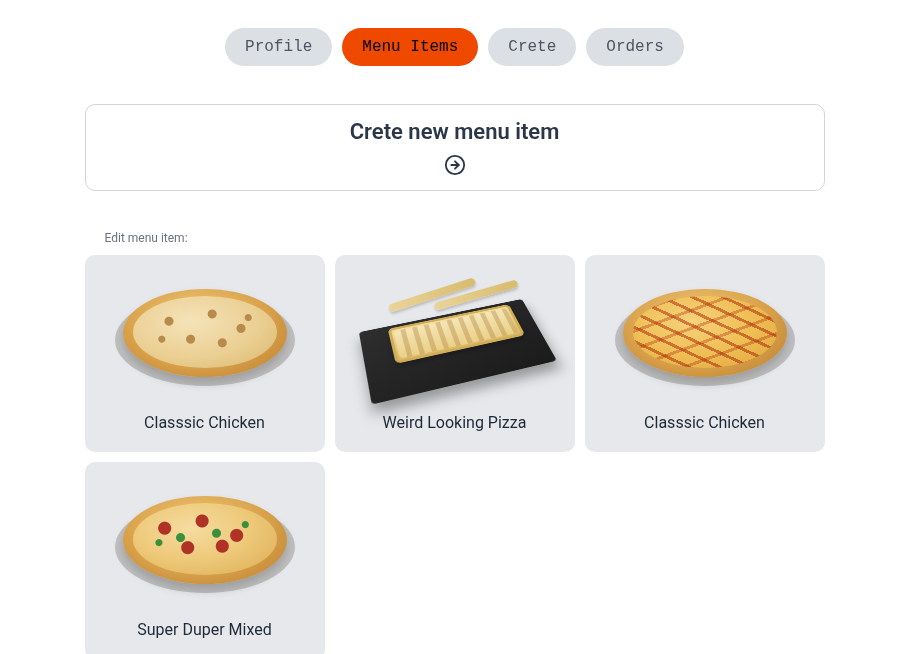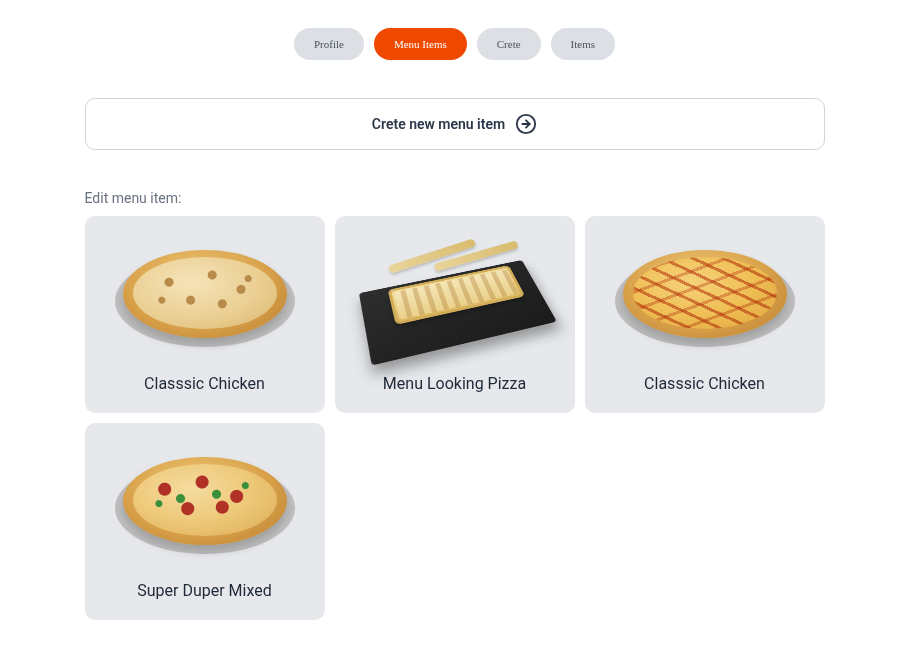--- a/index.html
+++ b/index.html
@@ -21,51 +21,53 @@
       justify-content: center;
       gap: 10px;
       margin-bottom: 38px;
     }
     .tab {
       background: #dcdfe3;
       color: #4b5563;
       border: none;
       border-radius: 9999px;
       padding: 10px 20px;
-      font-size: 11px;
+      font-size: 16px;
       cursor: pointer;
-      font-family: Liberation Serif, serif;
+      font-family: Liberation Mono, monospace;
     }
     .tab.active {
       background: #ef4900;
-      color: #ffffff;
+      color: #000000;
       font-weight: 500;
     }
     .create-btn {
       width: 100%;
       border: 1px solid #d1d5db;
       background: #ffffff;
       border-radius: 10px;
       padding: 14px 0;
-      font-size: 14px;
+      font-size: 22px;
       font-weight: 600;
       color: #2b3648;
       cursor: pointer;
       display: flex;
       align-items: center;
       justify-content: center;
       gap: 10px;
       margin-bottom: 40px;
       font-family: inherit;
+      flex-direction: column;
     }
     .create-btn svg { display: block; }
     .section-label {
-      font-size: 14px;
+      font-size: 12px;
       color: #6b7280;
       margin-bottom: 10px;
+      margin-left: 20px;
     }
     .grid {
       display: grid;
       grid-template-columns: repeat(3, 1fr);
       gap: 10px;
     }
     .card {
       background: #e6e8eb;
       border-radius: 10px;
       padding: 16px 12px 20px;
@@ -172,21 +174,21 @@
     .pizza-weird .s2 { left:78px; top:10px; transform:rotate(-16deg); width:86px; }
   </style>
 </head>
 <body>
 
 <div class="container">
   <nav class="tabs">
     <button class="tab">Profile</button>
     <button class="tab active">Menu Items</button>
     <button class="tab">Crete</button>
-    <button class="tab">Items</button>
+    <button class="tab">Orders</button>
   </nav>
 
   <button class="create-btn">
     <span>Crete new menu item</span>
     <span>
       <svg width="22" height="22" viewBox="0 0 24 24" fill="none" stroke="#2b3648" stroke-width="2" stroke-linecap="round" stroke-linejoin="round">
         <circle cx="12" cy="12" r="10"></circle>
         <path d="M12 8l4 4-4 4"></path>
         <path d="M8 12h8"></path>
       </svg>
@@ -209,21 +211,21 @@
 
     <div class="card">
       <div class="card-img">
         <div class="pizza-weird">
             <div class="slate"></div>
             <div class="bread"></div>
             <div class="stick s1"></div>
             <div class="stick s2"></div>
           </div>
       </div>
-      <div class="card-title">Menu Looking Pizza</div>
+      <div class="card-title">Weird Looking Pizza</div>
     </div>
 
     <div class="card">
       <div class="card-img">
         <div class="pizza-round pizza-buffalo">
             <div class="plate"></div>
             <div class="crust"></div>
             <div class="cheese"></div>
           </div>
       </div>

